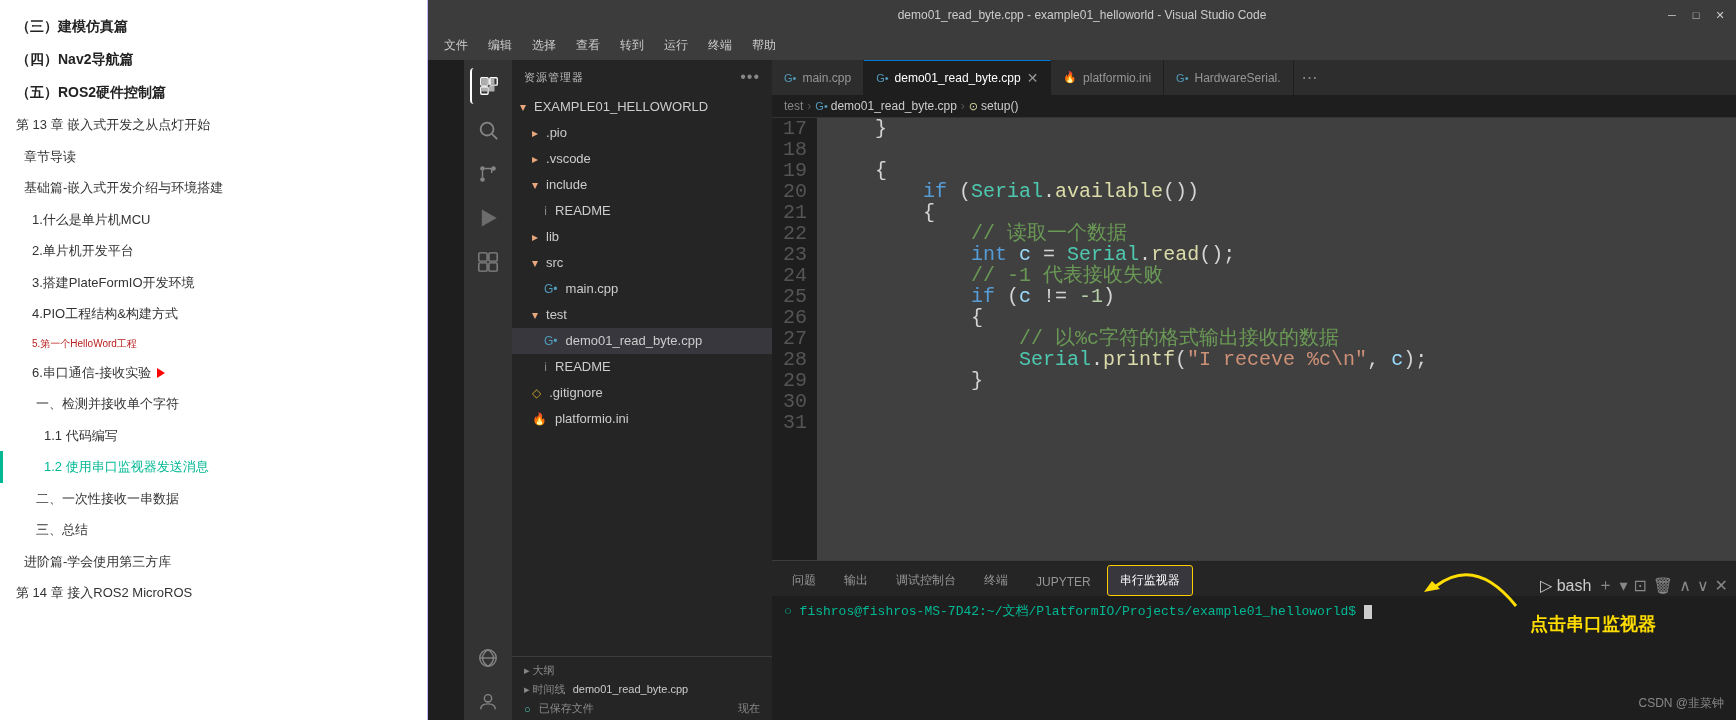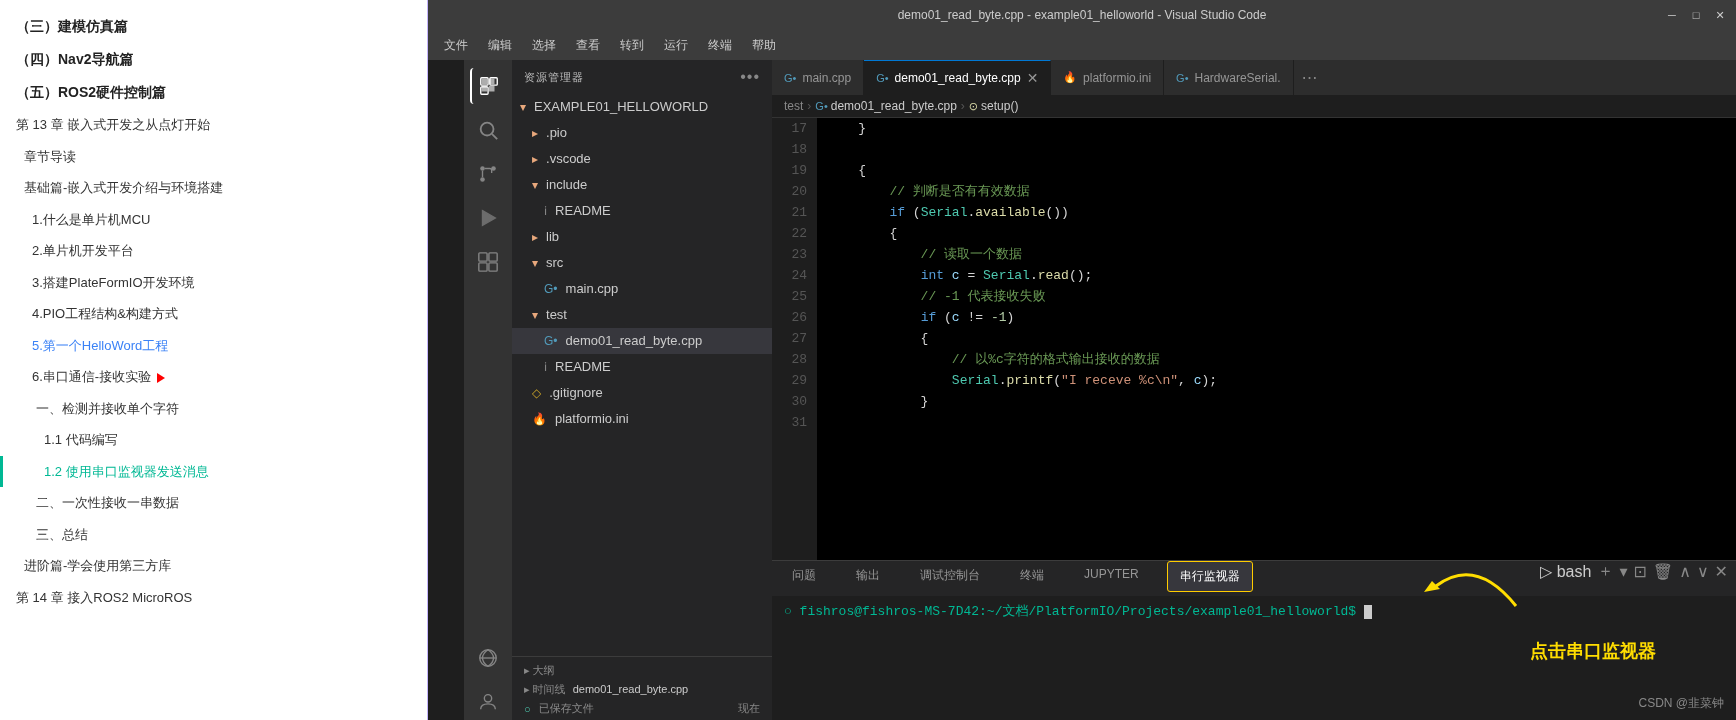--- a/index.html
+++ b/index.html
@@ -191,25 +191,25 @@
       align-items: center;
       gap: 4px;
       flex-shrink: 0;
       border-bottom: 1px solid #333;
     }
     .breadcrumb span { color: #ccc; }
     .breadcrumb .sep { color: #555; }
 
     .code-editor {
       flex: 1;
-      background: #000000;
+      background: #404040;
       overflow-y: auto;
       display: flex;
       font-family: 'Consolas', 'Courier New', monospace;
-      font-size: 13px;
+      font-size: 20px;
       line-height: 21px;
     }
     .line-numbers {
       width: 45px;
       background: #1e1e1e;
       text-align: right;
       padding-right: 10px;
       color: #555;
       user-select: none;
       flex-shrink: 0;
@@ -233,25 +233,25 @@
     .panel-area {
       height: 160px;
       background: #1e1e1e;
       border-top: 1px solid #3c3c3c;
       display: flex;
       flex-direction: column;
       flex-shrink: 0;
     }
     .panel-tabs {
       display: flex;
-      align-items: flex-start;
+      align-items: flex-end;
       background: #252526;
       height: 35px;
       padding: 0 8px;
-      gap: 16px;
+      gap: 4px;
     }
     .panel-tab {
       padding: 6px 12px;
       font-size: 12px;
       color: #969696;
       cursor: pointer;
       border-bottom: 1px solid transparent;
     }
     .panel-tab.highlight { color: #fff; background: #37373d; border: 1px solid #ffcc00; border-radius: 3px; }
     .panel-tab-actions {
@@ -293,21 +293,21 @@
 <div class="nav-item" style="font-weight: bold; font-size: 14px; color: rgb(34, 34, 34);">（三）建模仿真篇</div>
     <div class="nav-item" style="font-weight: bold; font-size: 14px; color: rgb(34, 34, 34);">（四）Nav2导航篇</div>
     <div class="nav-item" style="font-weight: bold; font-size: 14px; color: rgb(34, 34, 34);">（五）ROS2硬件控制篇</div>
     <div class="nav-item" style="padding-left: 16px; font-size: 13px; color: rgb(51, 51, 51);">第 13 章 嵌入式开发之从点灯开始</div>
     <div class="nav-item" style="padding-left: 24px; font-size: 13px; color: rgb(51, 51, 51);">章节导读</div>
     <div class="nav-item" style="padding-left: 24px; font-size: 13px; color: rgb(51, 51, 51);">基础篇-嵌入式开发介绍与环境搭建</div>
     <div class="nav-item" style="padding-left: 32px; font-size: 13px; color: rgb(51, 51, 51);">1.什么是单片机MCU</div>
     <div class="nav-item" style="padding-left: 32px; font-size: 13px; color: rgb(51, 51, 51);">2.单片机开发平台</div>
     <div class="nav-item" style="padding-left: 32px; font-size: 13px; color: rgb(51, 51, 51);">3.搭建PlateFormIO开发环境</div>
     <div class="nav-item" style="padding-left: 32px; font-size: 13px; color: rgb(51, 51, 51);">4.PIO工程结构&amp;构建方式</div>
-    <div class="nav-item" style="padding-left: 32px; font-size: 13px; color: #3b82f6;">5.第一个HelloWord工程</div>
+    <div class="nav-item" style="padding-left: 32px; font-size: 10px; color: #b91c1c;">5.第一个HelloWord工程</div>
     <div class="nav-item" style="padding-left: 32px; font-size: 13px; color: rgb(51, 51, 51);">6.串口通信-接收实验<span style="display: inline-block; width: 0px; height: 0px; border-top: 5px solid transparent; border-bottom: 5px solid transparent; border-left: 8px solid red; margin-left: 6px; vertical-align: middle;"></span></div>
     <div class="nav-item" style="padding-left: 36px; font-size: 13px; color: rgb(51, 51, 51);">一、检测并接收单个字符</div>
     <div class="nav-item" style="padding-left: 44px; font-size: 13px; color: rgb(51, 51, 51);">1.1 代码编写</div>
     <div class="nav-item" style="padding-left: 41px; font-size: 13px; color: rgb(0, 184, 148); border-left: 3px solid rgb(0, 184, 148);">1.2 使用串口监视器发送消息</div>
     <div class="nav-item" style="padding-left: 36px; font-size: 13px; color: rgb(51, 51, 51);">二、一次性接收一串数据</div>
     <div class="nav-item" style="padding-left: 36px; font-size: 13px; color: rgb(51, 51, 51);">三、总结</div>
     <div class="nav-item" style="padding-left: 24px; font-size: 13px; color: rgb(51, 51, 51);">进阶篇-学会使用第三方库</div>
     <div class="nav-item" style="padding-left: 16px; font-size: 13px; color: rgb(51, 51, 51);">第 14 章 接入ROS2 MicroROS</div>
   </div>
 
@@ -508,21 +508,20 @@
             <div class="code-line">27</div>
             <div class="code-line">28</div>
             <div class="code-line">29</div>
             <div class="code-line">30</div>
             <div class="code-line">31</div>
           </div>
         <div class="code-content" id="code-content">
         <div class="code-line"><span class="op">    }</span></div>
             <div class="code-line">&nbsp;</div>
             <div class="code-line"><span class="op">    {</span></div>
-            <div class="code-line"><span class="cm">        // 判断是否有有效数据</span></div>
             <div class="code-line"><span class="op">        </span><span class="kw">if</span><span class="op"> (</span><span class="cls">Serial</span><span class="op">.</span><span class="fn">available</span><span class="op">())</span></div>
             <div class="code-line"><span class="op">        {</span></div>
             <div class="code-line"><span class="cm">            // 读取一个数据</span></div>
             <div class="code-line"><span class="op">            </span><span class="kw">int</span><span class="op"> </span><span class="var">c</span><span class="op"> = </span><span class="cls">Serial</span><span class="op">.</span><span class="fn">read</span><span class="op">();</span></div>
             <div class="code-line"><span class="cm">            // -1 代表接收失败</span></div>
             <div class="code-line"><span class="op">            </span><span class="kw">if</span><span class="op"> (</span><span class="var">c</span><span class="op"> != </span><span class="num">-1</span><span class="op">)</span></div>
             <div class="code-line"><span class="op">            {</span></div>
             <div class="code-line"><span class="cm">                // 以%c字符的格式输出接收的数据</span></div>
             <div class="code-line"><span class="op">                </span><span class="cls">Serial</span><span class="op">.</span><span class="fn">printf</span><span class="op">(</span><span class="str">"I receve %c\n"</span><span class="op">, </span><span class="var">c</span><span class="op">);</span></div>
             <div class="code-line"><span class="op">            }</span></div>
@@ -552,21 +551,21 @@
           <div>
             <span class="terminal-prompt">○ fishros@fishros-MS-7D42:~/文档/PlatformIO/Projects/example01_helloworld$ </span>
             <span class="terminal-cursor"></span>
           </div>
         </div>
       </div>
     </div>
   </div>
 </div>
 
-<div style="position:fixed;bottom:57px;right:80px;pointer-events:none;z-index:100;">
+<div style="position:fixed;bottom:84px;right:80px;pointer-events:none;z-index:100;">
   <div style="font-size:18px;color:#ffdd00;font-weight:bold;">点击串口监视器</div>
 </div>
 
 <div style="position:fixed;bottom:100px;right:200px;pointer-events:none;z-index:100;">
   <svg width="120" height="80" viewBox="0 0 120 80">
     <path d="M 100 70 Q 60 20 20 50" fill="none" stroke="#ffdd00" stroke-width="3"></path>
     <polygon points="16,45 24,53 8,56" fill="#ffdd00"></polygon>
   </svg>
 </div>
 

